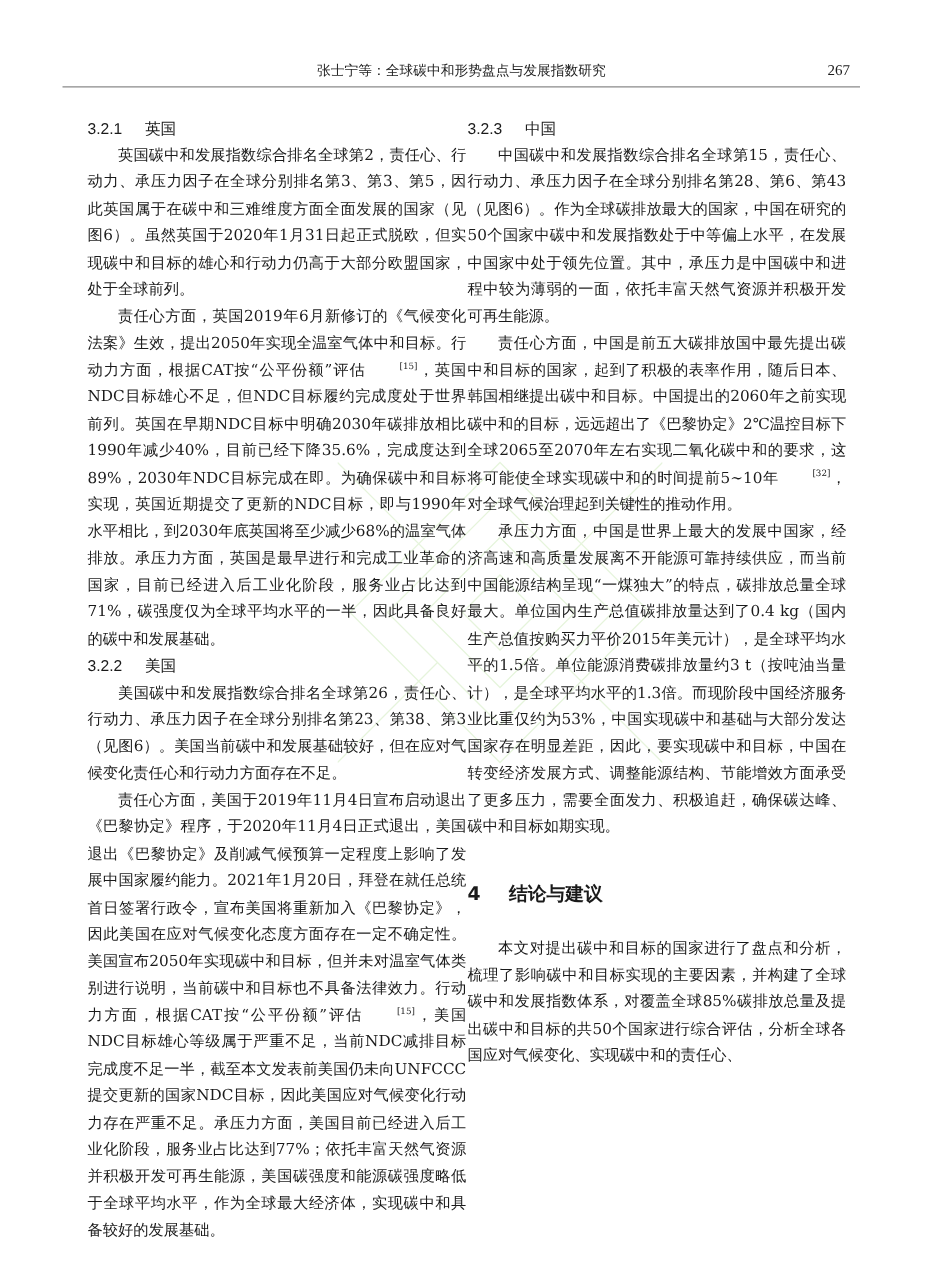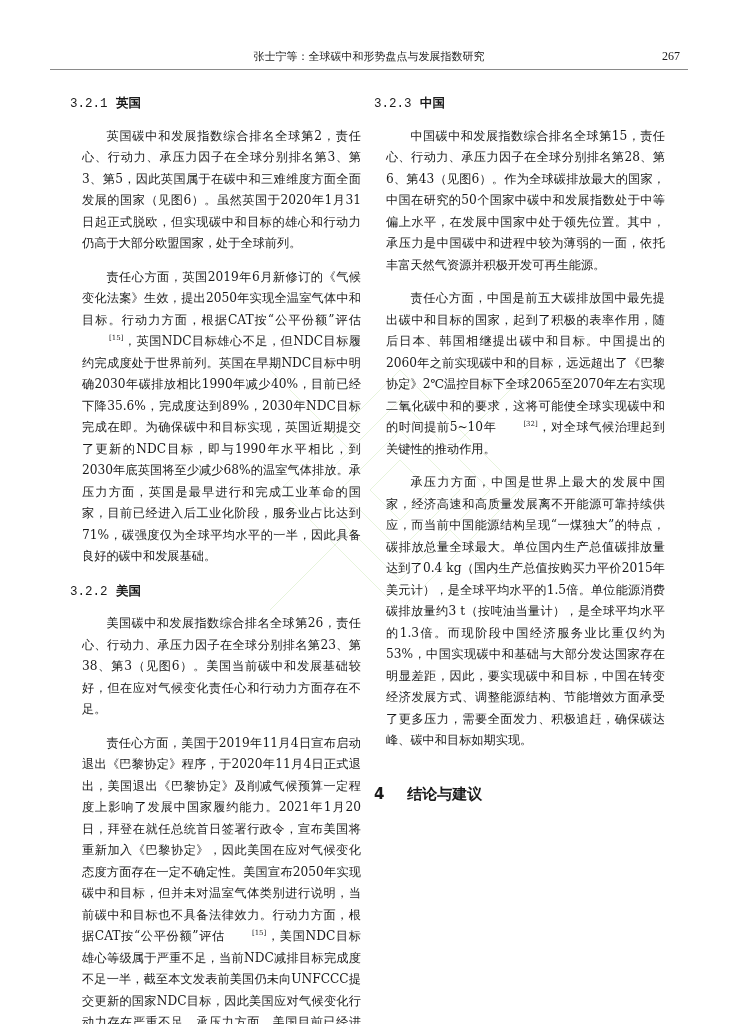--- a/index.html
+++ b/index.html
@@ -9,23 +9,23 @@
                pointer-events: none; opacity: 0.35; }
   .running-header { position: absolute; left: 50px; top: 47px; width: 638px; height: 22px;
                     border-bottom: 1.5px solid #8a8a8a; text-decoration: underline; }
   .running-title { position: absolute; left: 0; right: 0; top: 2px; text-align: center;
                    font-family: "DejaVu Sans", "Liberation Sans", sans-serif; font-size: 11px; color: #222; }
   .page-number { position: absolute; right: 8px; top: 2px; font-family: "Liberation Serif", serif; font-size: 12px; }
   .column { position: absolute; top: 92px; width: 303px; font-size: 12.2px; line-height: 21.5px; }
   .col-left { left: 70px; }
   .col-right { left: 374px; }
   .sec-head { font-size: 12.5px; height: 21.5px; }
-  .sec-num { font-family: Liberation Mono, monospace; display: inline-block; width: 42px; }
-  .sec-title { font-weight: bold; text-align: center; }
-  p { margin: 12px; text-align: justify; text-indent: 2em; }
+  .sec-num { font-family: Liberation Sans, sans-serif; display: inline-block; width: 42px; }
+  .sec-title { font-weight: normal; text-align: center; }
+  p { margin: 0; text-align: justify; text-indent: 2em; }
   sup { font-size: 7px; line-height: 0; vertical-align: 5px; padding-left: 27px; }
   .h1 { font-family: "DejaVu Sans", "Liberation Sans", sans-serif; font-weight: bold; font-size: 15px;
         margin: 32px 0 22px 0; }
   .h1 .num { display: inline-block; width: 28px; }
 </style>
 </head>
 <body>
 
 <svg class="watermark" viewBox="0 0 260 320">
   <g fill="none" stroke="#b8e29c" stroke-width="1">
@@ -64,13 +64,14 @@
     <span class="sec-title">中国</span>
   </div>
   <p>中国碳中和发展指数综合排名全球第15，责任心、行动力、承压力因子在全球分别排名第28、第6、第43（见图6）。作为全球碳排放最大的国家，中国在研究的50个国家中碳中和发展指数处于中等偏上水平，在发展中国家中处于领先位置。其中，承压力是中国碳中和进程中较为薄弱的一面，依托丰富天然气资源并积极开发可再生能源。</p>
   <p><span>责任心方面，中国是前五大碳排放国中最先提出碳中和目标的国家，起到了积极的表率作用，随后日本、韩国相继提出碳中和目标。中国提出的2060年之前实现碳中和的目标，远远超出了《巴黎协定》2℃温控目标下全球2065至2070年左右实现二氧化碳中和的要求，这将可能使全球实现碳中和的时间提前5~10年</span><sup>[32]</sup><span>，对全球气候治理起到关键性的推动作用。</span></p>
   <p>承压力方面，中国是世界上最大的发展中国家，经济高速和高质量发展离不开能源可靠持续供应，而当前中国能源结构呈现“一煤独大”的特点，碳排放总量全球最大。单位国内生产总值碳排放量达到了0.4 kg（国内生产总值按购买力平价2015年美元计），是全球平均水平的1.5倍。单位能源消费碳排放量约3 t（按吨油当量计），是全球平均水平的1.3倍。而现阶段中国经济服务业比重仅约为53%，中国实现碳中和基础与大部分发达国家存在明显差距，因此，要实现碳中和目标，中国在转变经济发展方式、调整能源结构、节能增效方面承受了更多压力，需要全面发力、积极追赶，确保碳达峰、碳中和目标如期实现。</p>
 
   <div class="h1">
     <span class="num">4</span>
     <span>结论与建议</span>
   </div>
+  <p>本文对提出碳中和目标的国家进行了盘点和分析，梳理了影响碳中和目标实现的主要因素，并构建了全球碳中和发展指数体系，对覆盖全球85%碳排放总量及提出碳中和目标的共50个国家进行综合评估，分析全球各国应对气候变化、实现碳中和的责任心、</p>
 </div>
 
 </body></html>

